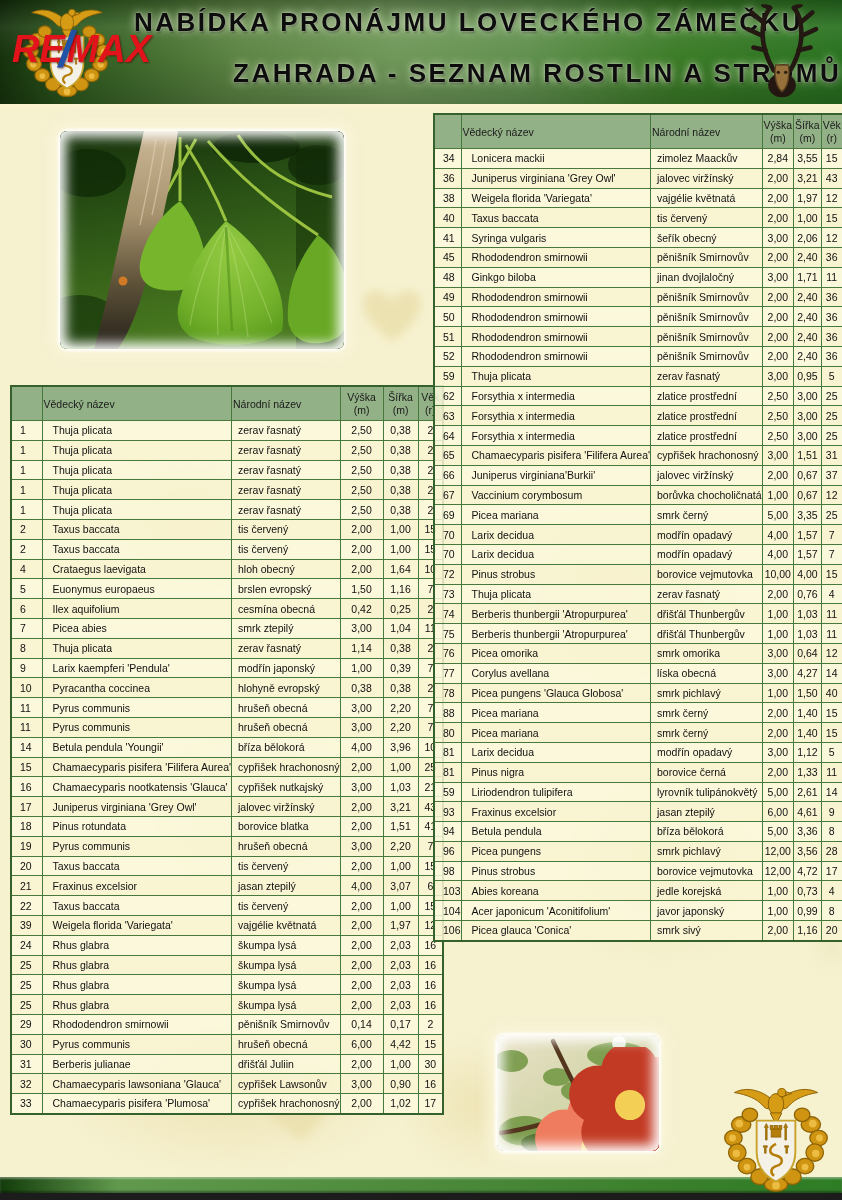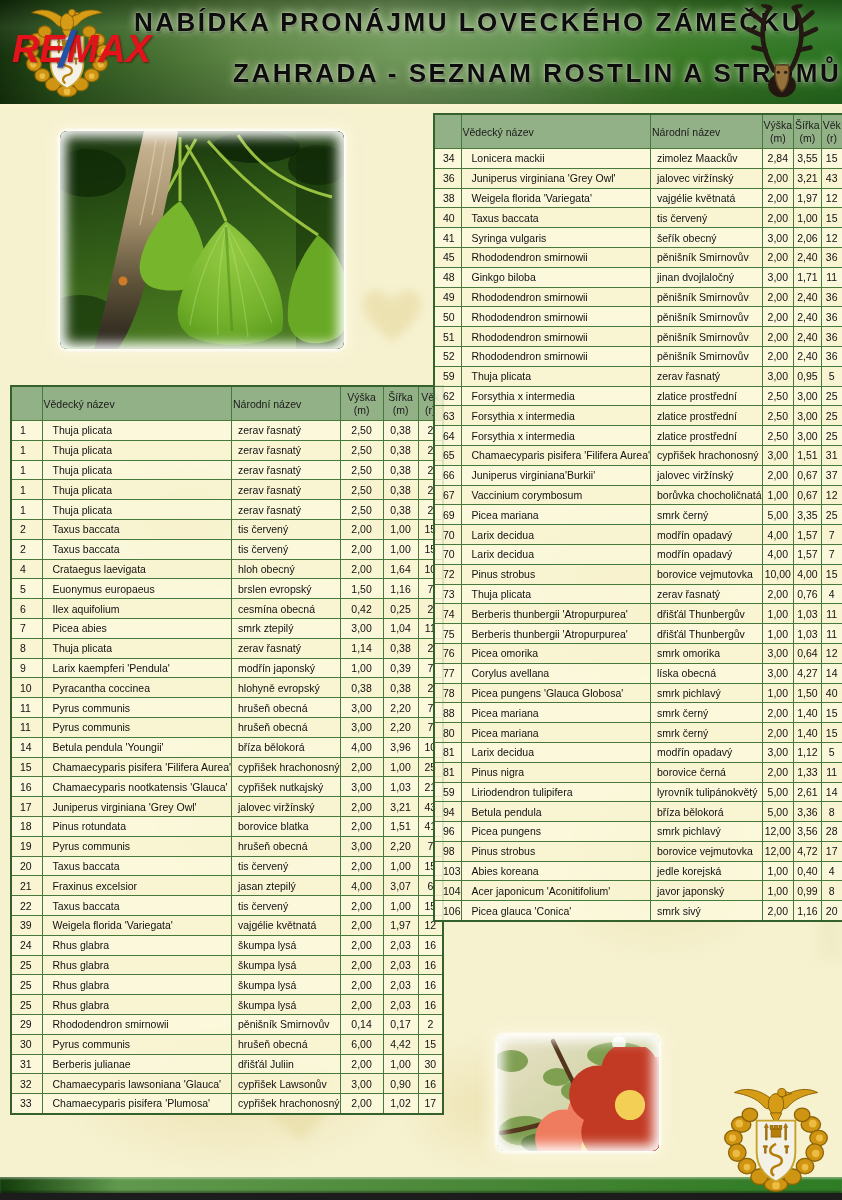--- a/index.html
+++ b/index.html
@@ -830,20 +830,28 @@
         </tr>
         <tr>
           <td class="col-num">59</td>
           <td class="col-sci">Liriodendron tulipifera</td>
           <td class="col-nat">lyrovník tulipánokvětý</td>
           <td class="col-h">5,00</td>
           <td class="col-w">2,61</td>
           <td class="col-age">14</td>
         </tr>
         <tr>
+          <td class="col-num">93</td>
+          <td class="col-sci">Fraxinus excelsior</td>
+          <td class="col-nat">jasan ztepilý</td>
+          <td class="col-h">6,00</td>
+          <td class="col-w">4,61</td>
+          <td class="col-age">9</td>
+        </tr>
+        <tr>
           <td class="col-num">94</td>
           <td class="col-sci">Betula pendula</td>
           <td class="col-nat">bříza bělokorá</td>
           <td class="col-h">5,00</td>
           <td class="col-w">3,36</td>
           <td class="col-age">8</td>
         </tr>
         <tr>
           <td class="col-num">96</td>
           <td class="col-sci">Picea pungens</td>
@@ -858,21 +866,21 @@
           <td class="col-nat">borovice vejmutovka</td>
           <td class="col-h">12,00</td>
           <td class="col-w">4,72</td>
           <td class="col-age">17</td>
         </tr>
         <tr>
           <td class="col-num">103</td>
           <td class="col-sci">Abies koreana</td>
           <td class="col-nat">jedle korejská</td>
           <td class="col-h">1,00</td>
-          <td class="col-w">0,40</td>
+          <td class="col-w">0,73</td>
           <td class="col-age">4</td>
         </tr>
         <tr>
           <td class="col-num">104</td>
           <td class="col-sci">Acer japonicum 'Aconitifolium'</td>
           <td class="col-nat">javor japonský</td>
           <td class="col-h">1,00</td>
           <td class="col-w">0,99</td>
           <td class="col-age">8</td>
         </tr>

